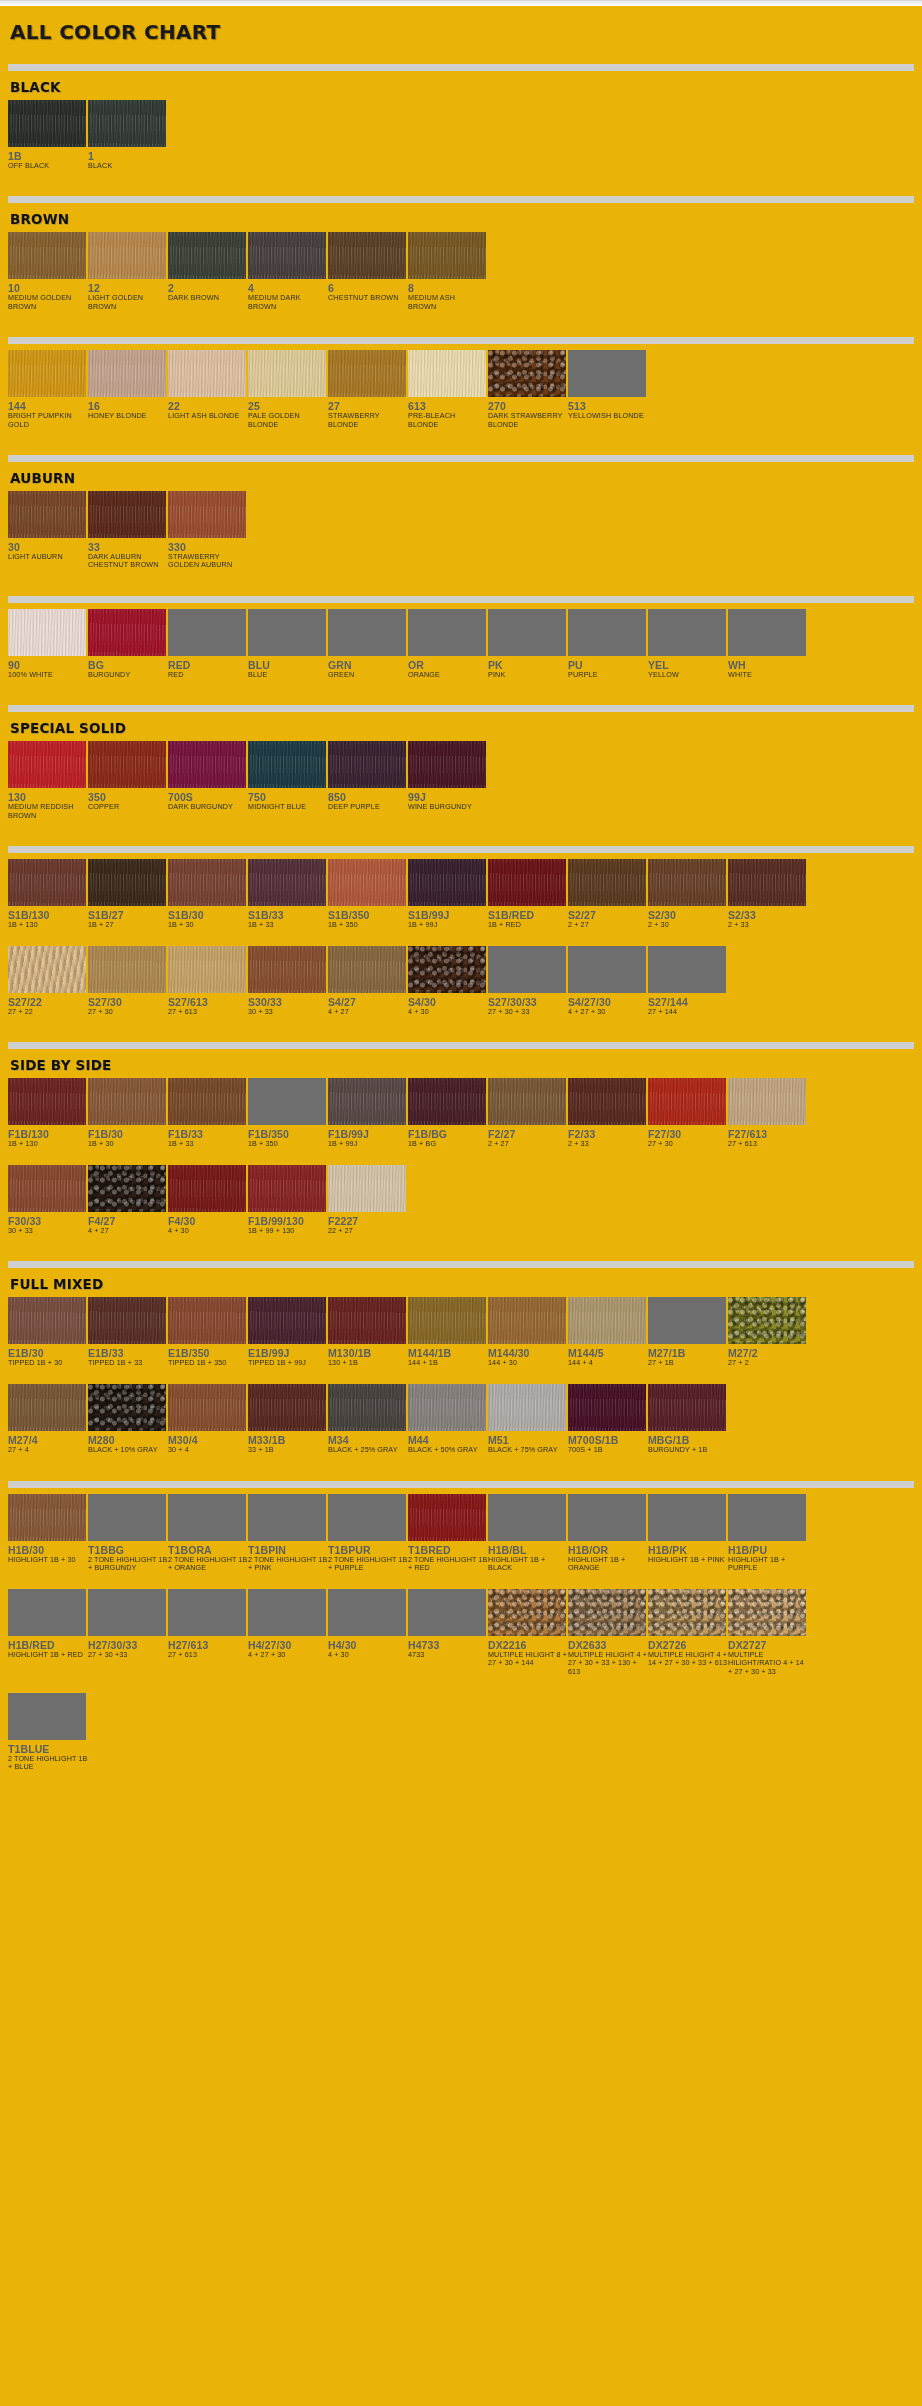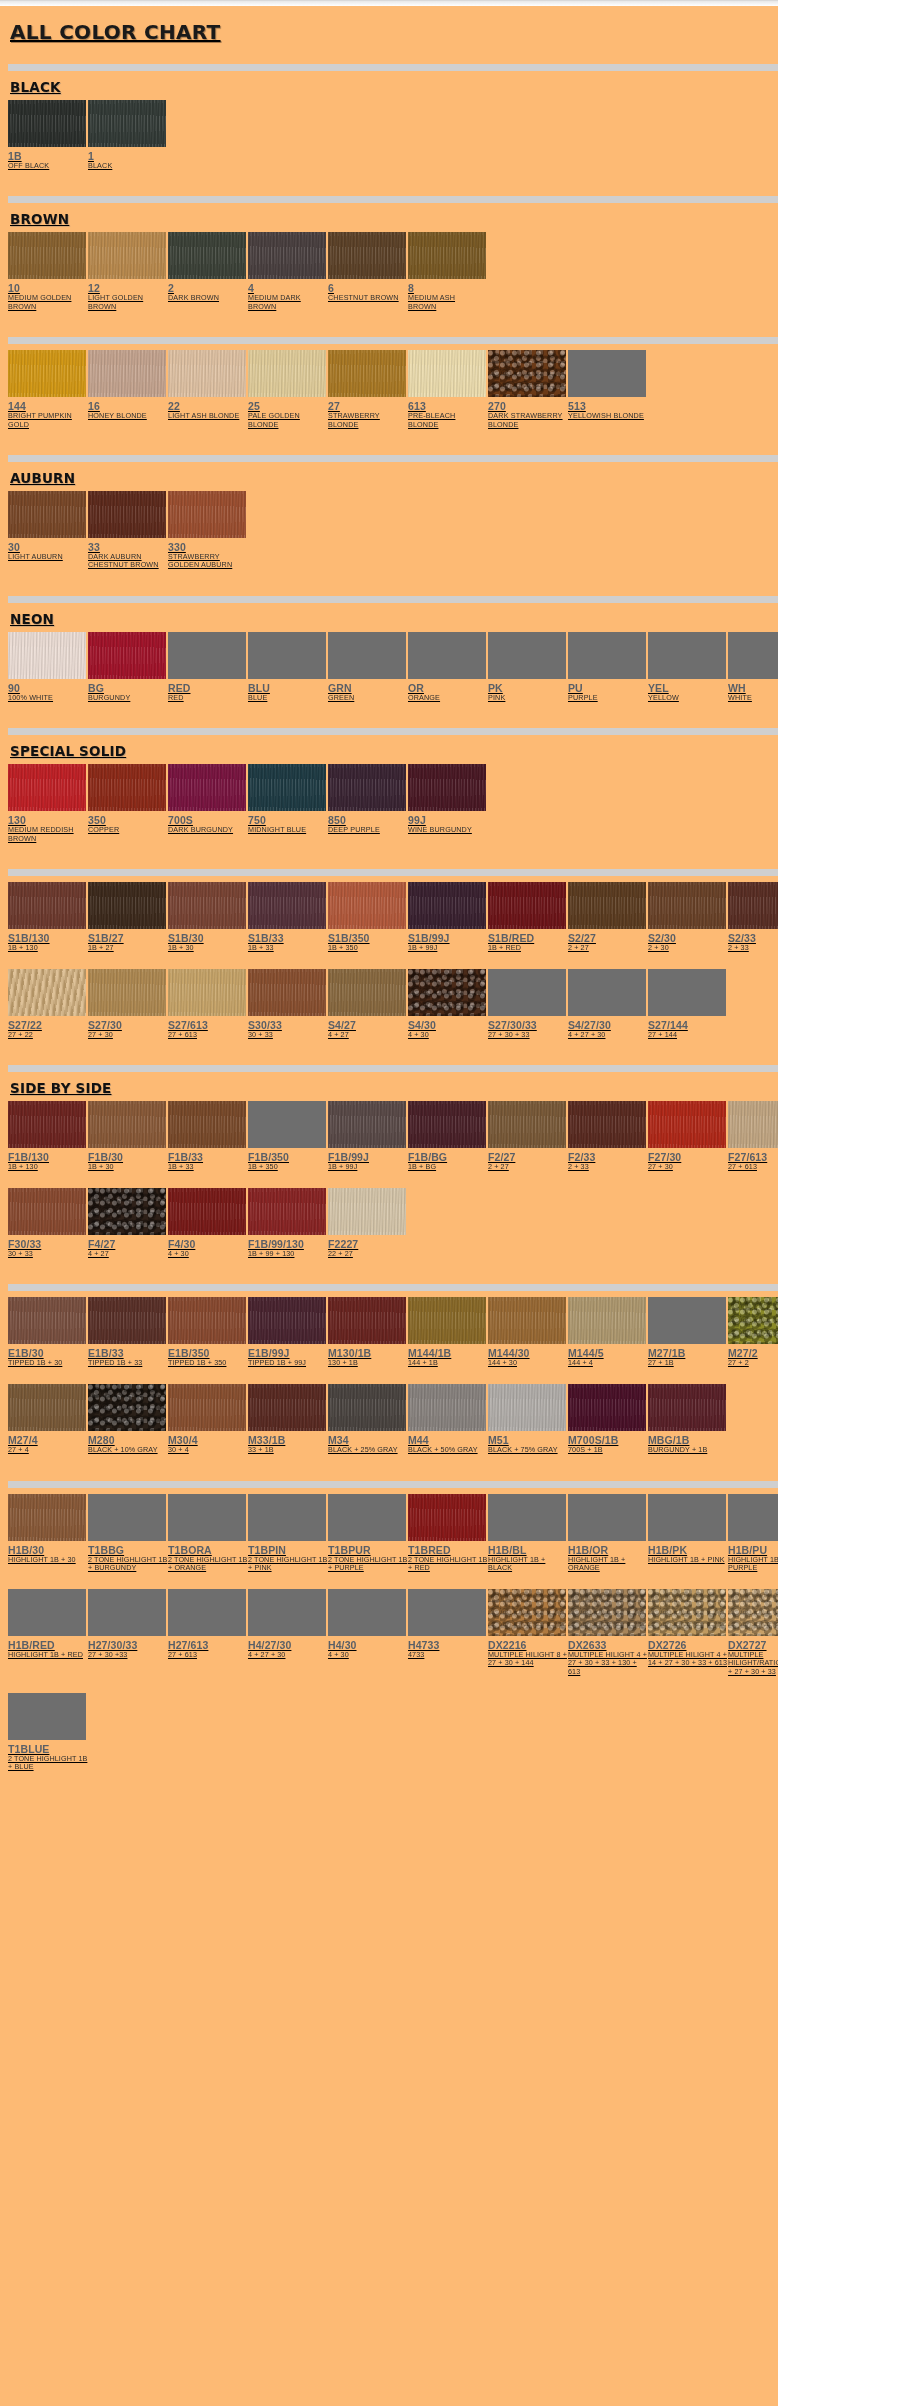--- a/index.html
+++ b/index.html
@@ -3,26 +3,25 @@
 <meta charset="utf-8">
 <title>All Color Chart</title>
 <style>
   * { box-sizing: border-box; }
   html, body {
     margin: 0; padding: 0;
     background: #ffffff;
     font-family: "Liberation Sans", sans-serif;
   }
   #page {
-    width: 778px;
+    width: 922px;
     min-height: 2406px;
     position: relative;
-    background: #fdba74;
+    background: #eab308;
     overflow: hidden;
-    text-decoration: underline;
   }
   
   .top-rule {
     height: 6px;
     width: 922px;
     background: linear-gradient(to bottom, #e8e8e8, #ffffff);
     border-top: 1px solid #d9d9d9;
   }
   .chart-wrap { padding: 0 8px 0 8px; width: 922px; }
 
@@ -270,21 +269,20 @@
                 <div class="grain"></div>
               </div>
               <div class="code">330</div>
               <div class="desc">STRAWBERRY GOLDEN AUBURN</div>
             </div>
           </div>
           <div class="rowgap"></div>
         </div>
         <div class="section">
           <div class="sec-sep"></div>
-          <div class="sec-title">NEON</div>
           <div class="row">
             <div class="cell">
               <div class="swatch" style="background: rgb(239, 224, 216);">
                 <div class="grain"></div>
               </div>
               <div class="code">90</div>
               <div class="desc">100% WHITE</div>
             </div>
             <div class="cell">
               <div class="swatch" style="background: rgb(163, 19, 42);">
@@ -629,20 +627,21 @@
                 <div class="grain"></div>
               </div>
               <div class="code">F2227</div>
               <div class="sub">22 + 27</div>
             </div>
           </div>
           <div class="rowgap"></div>
         </div>
         <div class="section">
           <div class="sec-sep"></div>
+          <div class="sec-title">FULL MIXED</div>
           <div class="row">
             <div class="cell">
               <div class="swatch" style="background: rgb(122, 80, 64);">
                 <div class="grain"></div>
               </div>
               <div class="code">E1B/30</div>
               <div class="sub">TIPPED 1B + 30</div>
             </div>
             <div class="cell">
               <div class="swatch" style="background: rgb(90, 48, 40);">

